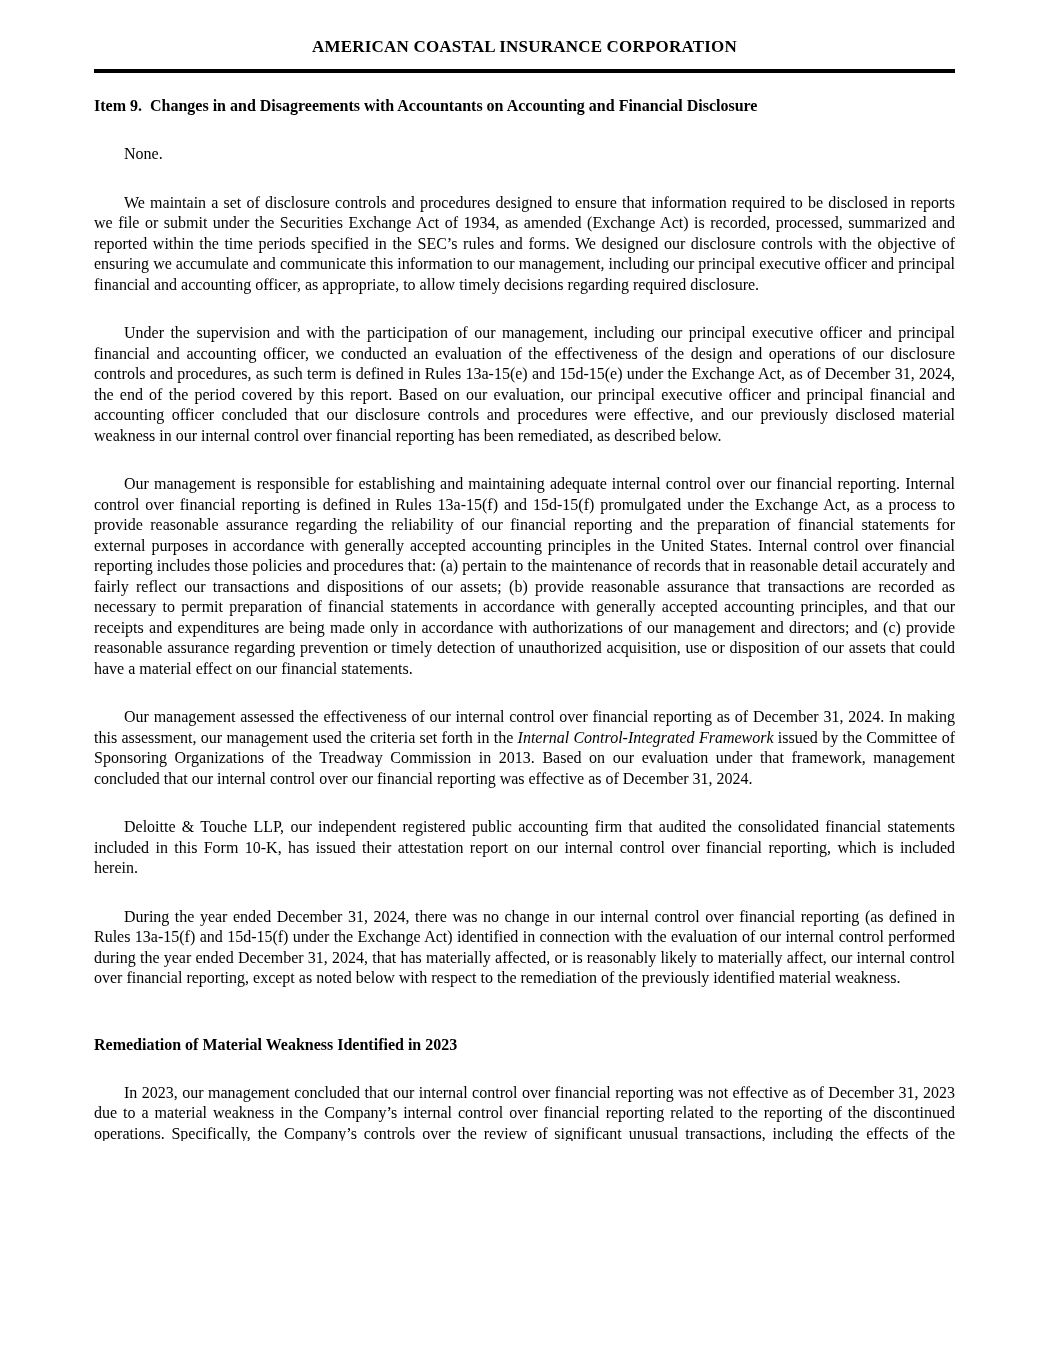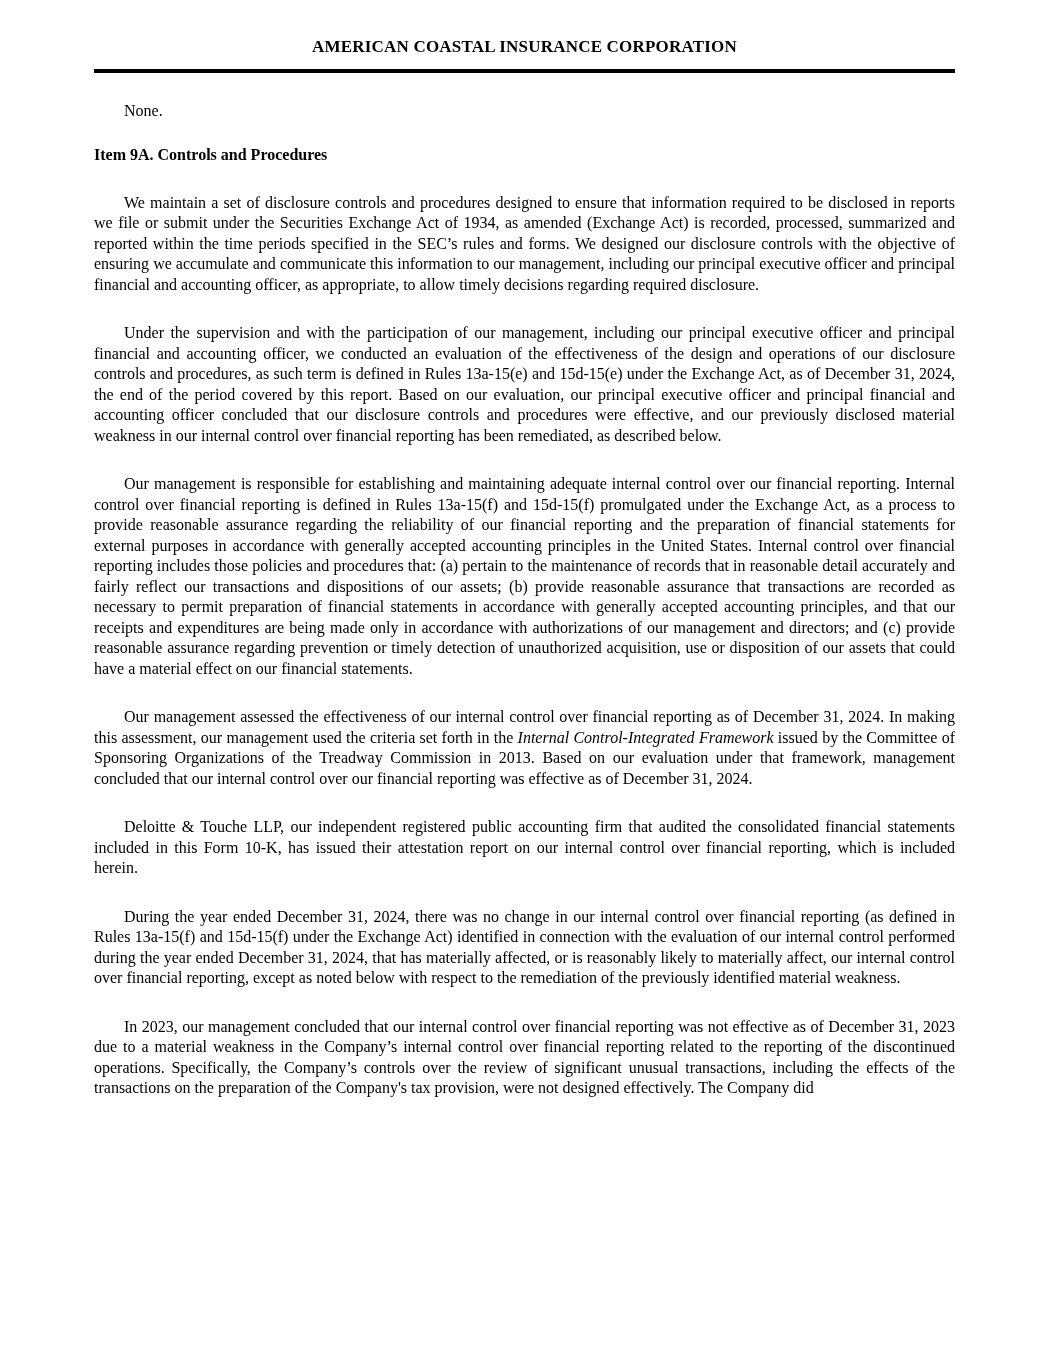--- a/index.html
+++ b/index.html
@@ -63,38 +63,39 @@
 </style>
 </head>
 <body>
 
 <div class="page">
 
   <div class="doc-title">AMERICAN COASTAL INSURANCE CORPORATION</div>
 
   <div class="rule"></div>
 
+  <div class="heading">Item 9.  Changes in and Disagreements with Accountants on Accounting and Financial Disclosure</div>
 
   <p class="para">None.</p>
 
-  <div class="heading">Item 9A. Controls and Procedures</div>
 
 
   <p class="para">We maintain a set of disclosure controls and procedures designed to ensure that information required to be disclosed in reports we file or submit under the Securities Exchange Act of 1934, as amended (Exchange Act) is recorded, processed, summarized and reported within the time periods specified in the SEC’s rules and forms. We designed our disclosure controls with the objective of ensuring we accumulate and communicate this information to our management, including our principal executive officer and principal financial and accounting officer, as appropriate, to allow timely decisions regarding required disclosure.</p>
 
   <p class="para">Under the supervision and with the participation of our management, including our principal executive officer and principal financial and accounting officer, we conducted an evaluation of the effectiveness of the design and operations of our disclosure controls and procedures, as such term is defined in Rules 13a-15(e) and 15d-15(e) under the Exchange Act, as of December 31, 2024, the end of the period covered by this report. Based on our evaluation, our principal executive officer and principal financial and accounting officer concluded that our disclosure controls and procedures were effective, and our previously disclosed material weakness in our internal control over financial reporting has been remediated, as described below.</p>
 
 
   <p class="para">Our management is responsible for establishing and maintaining adequate internal control over our financial reporting. Internal control over financial reporting is defined in Rules 13a-15(f) and 15d-15(f) promulgated under the Exchange Act, as a process to provide reasonable assurance regarding the reliability of our financial reporting and the preparation of financial statements for external purposes in accordance with generally accepted accounting principles in the United States. Internal control over financial reporting includes those policies and procedures that: (a) pertain to the maintenance of records that in reasonable detail accurately and fairly reflect our transactions and dispositions of our assets; (b) provide reasonable assurance that transactions are recorded as necessary to permit preparation of financial statements in accordance with generally accepted accounting principles, and that our receipts and expenditures are being made only in accordance with authorizations of our management and directors; and (c) provide reasonable assurance regarding prevention or timely detection of unauthorized acquisition, use or disposition of our assets that could have a material effect on our financial statements.</p>
 
   <p class="para"><span>Our management assessed the effectiveness of our internal control over financial reporting as of December 31, 2024. In making this assessment, our management used the criteria set forth in the </span><span class="italic">Internal Control-Integrated Framework</span><span> issued by the Committee of Sponsoring Organizations of the Treadway Commission in 2013. Based on our evaluation under that framework, management concluded that our internal control over our financial reporting was effective as of December 31, 2024.</span></p>
 
   <p class="para">Deloitte &amp; Touche LLP, our independent registered public accounting firm that audited the consolidated financial statements included in this Form 10-K, has issued their attestation report on our internal control over financial reporting, which is included herein.</p>
 
 
   <p class="para">During the year ended December 31, 2024, there was no change in our internal control over financial reporting (as defined in Rules 13a-15(f) and 15d-15(f) under the Exchange Act) identified in connection with the evaluation of our internal control performed during the year ended December 31, 2024, that has materially affected, or is reasonably likely to materially affect, our internal control over financial reporting, except as noted below with respect to the remediation of the previously identified material weakness.</p>
 
+  <div class="heading extra-space">Remediation of Material Weakness Identified in 2023</div>
 
   <p class="para">In 2023, our management concluded that our internal control over financial reporting was not effective as of December 31, 2023 due to a material weakness in the Company’s internal control over financial reporting related to the reporting of the discontinued operations. Specifically, the Company’s controls over the review of significant unusual transactions, including the effects of the transactions on the preparation of the Company's tax provision, were not designed effectively. The Company did</p>
 
   <div class="page-footer">105</div>
 
 </div>
 
 </body></html>

